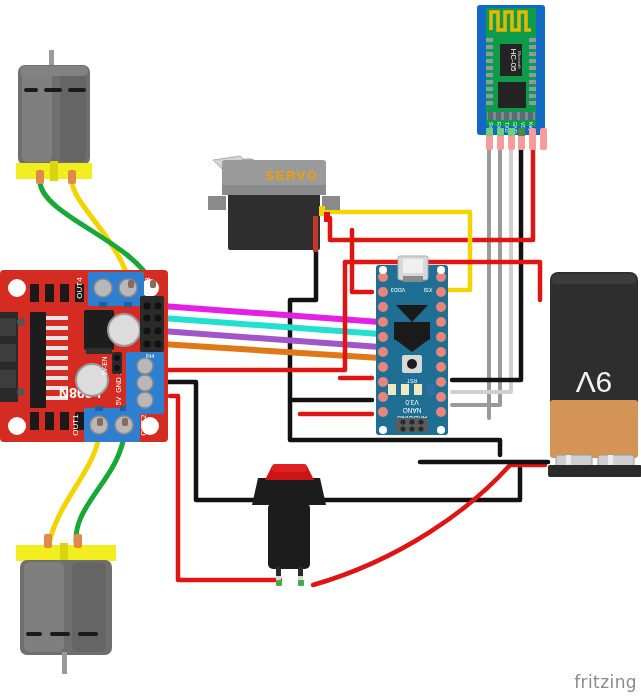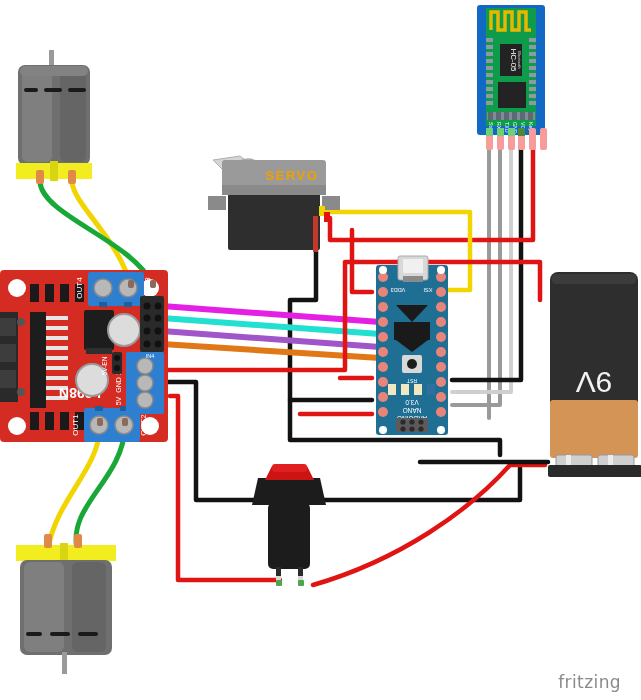--- a/index.html
+++ b/index.html
@@ -1,20 +1,20 @@
 <!DOCTYPE html>
 <html><head>
 <meta charset="utf-8">
 <style>
   html,body{margin:0;padding:0;background:#ffffff;}
   body{width:641px;height:700px;position:relative;overflow:hidden;
        font-family:"Liberation Sans", sans-serif;}
   #stage{position:absolute;left:0;top:0;width:641px;height:700px;background:#fff;}
   svg.layer{position:absolute;left:0;top:0;width:641px;height:700px;overflow:visible;}
-  .wm{position:absolute;right:20px;bottom:8px;font-family:"DejaVu Sans",sans-serif;
+  .wm{position:absolute;right:4px;bottom:8px;font-family:"DejaVu Sans",sans-serif;
       font-size:17px;color:#8a8a8a;letter-spacing:.4px;}
   .lbl{font-family:"Liberation Sans",sans-serif;}
 </style>
 </head>
 <body>
 
 <div id="stage">
 
   <svg class="layer" viewBox="0 0 641 700">
     <g fill="none" stroke-linecap="round" stroke-linejoin="round">

